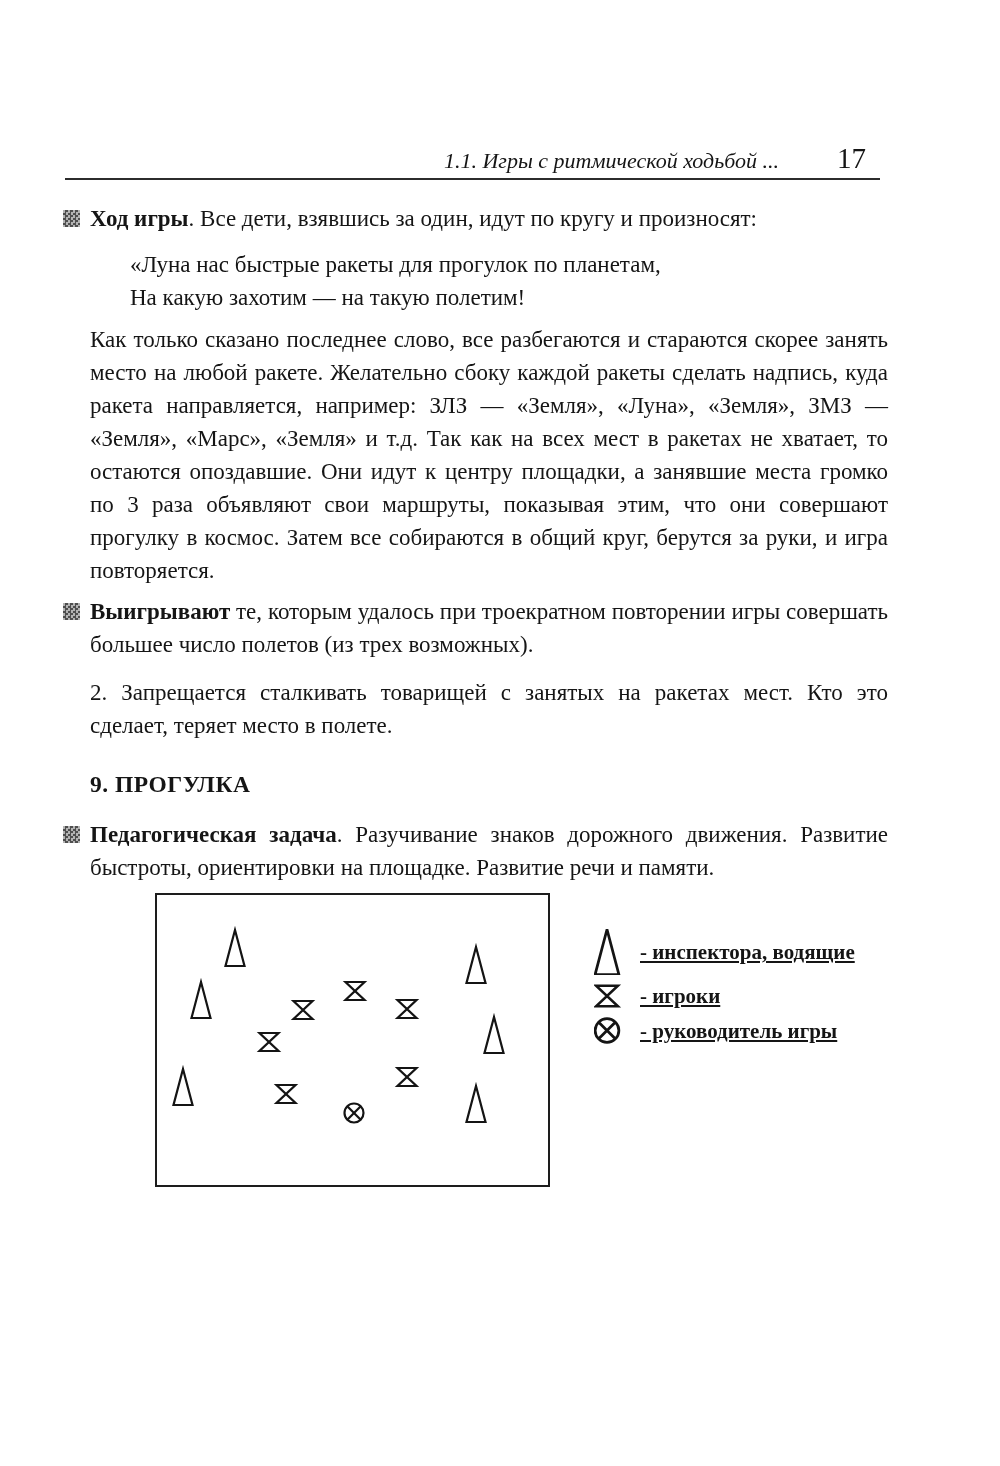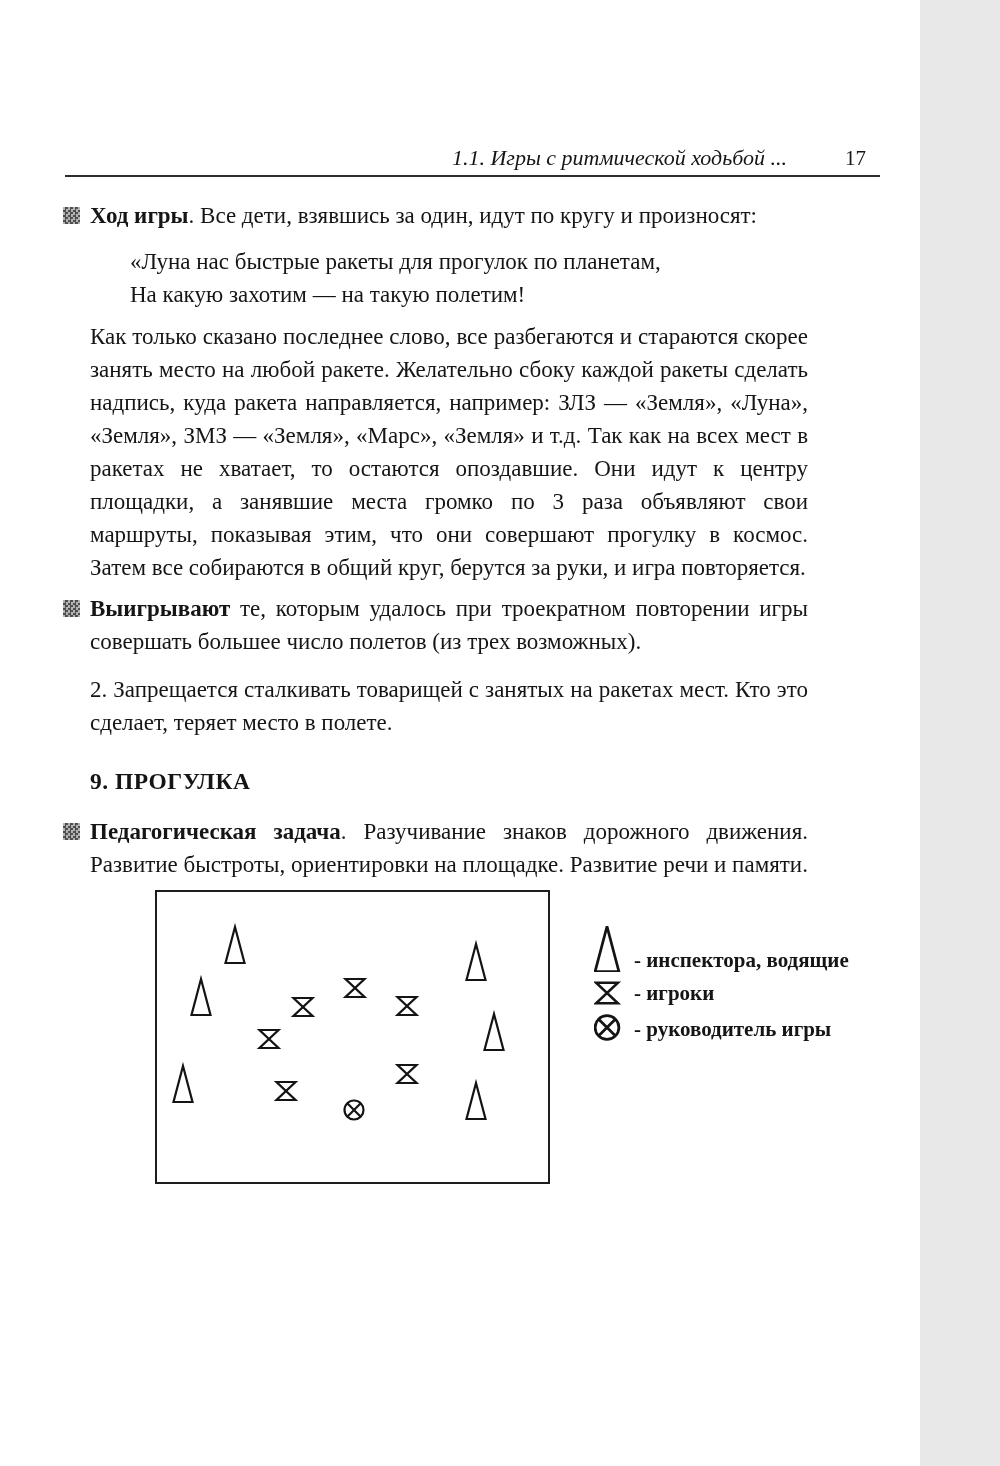--- a/index.html
+++ b/index.html
@@ -1,32 +1,32 @@
 <!DOCTYPE html>
 <html><head>
 <meta charset="utf-8">
 <style>
   html,body{margin:0;padding:0;background:#e8e8e8;}
   .page{
     position:relative;
-    width:920px;height:1466px;
+    width:1000px;height:1466px;
     background:#ffffff;
     font-family:"Liberation Serif","DejaVu Serif",serif;
     color:#151515;
     overflow:hidden;
   }
   .content{padding:145px 112px 0 90px;}
 
   .header{
     display:flex;justify-content:flex-end;align-items:baseline;
     gap:58px;margin-left:-25px;width:815px;padding-right:14px;
     box-sizing:border-box;line-height:26px;
   }
   .header-title{font-style:italic;font-size:22px;}
-  .page-number{font-size:21px;}
+  .page-number{font-size:29px;}
   .rule{margin-left:-25px;width:815px;border-top:2px solid #2c2c2c;margin-top:4px;}
 
   p{margin:0;font-size:23px;line-height:33px;}
   .just{text-align:justify;}
   .rel{position:relative;}
 
   .bullet-sq{
     position:absolute;left:-27px;top:8px;width:17px;height:17px;
     background-image:conic-gradient(#4f4f4f 25%, #b3b3b3 0 50%, #4f4f4f 0 75%, #b3b3b3 0);
     background-size:5px 5px;
@@ -45,21 +45,21 @@
   .p-ped{margin-top:17px;}
 
   .diagram-row{margin-top:9px;display:flex;align-items:flex-start;}
   .play-box{
     width:391px;height:290px;border:2px solid #1d1d1d;
     margin-left:65px;flex:none;background:#fff;
   }
   .play-box svg{display:block;width:100%;height:100%;}
 
   .legend{margin-left:44px;padding-top:36px;}
-  .legend-row{display:flex;align-items:flex-end;gap:10px;margin-bottom:9px;}
+  .legend-row{display:flex;align-items:center;gap:16px;margin-bottom:9px;text-decoration:underline;}
   .legend-row svg{display:block;flex:none;}
   .legend-label{font-weight:bold;font-size:21px;line-height:24px;white-space:nowrap;}
 </style>
 </head>
 <body>
 
 <div class="page">
   <div class="content">
 
     <div class="header">

